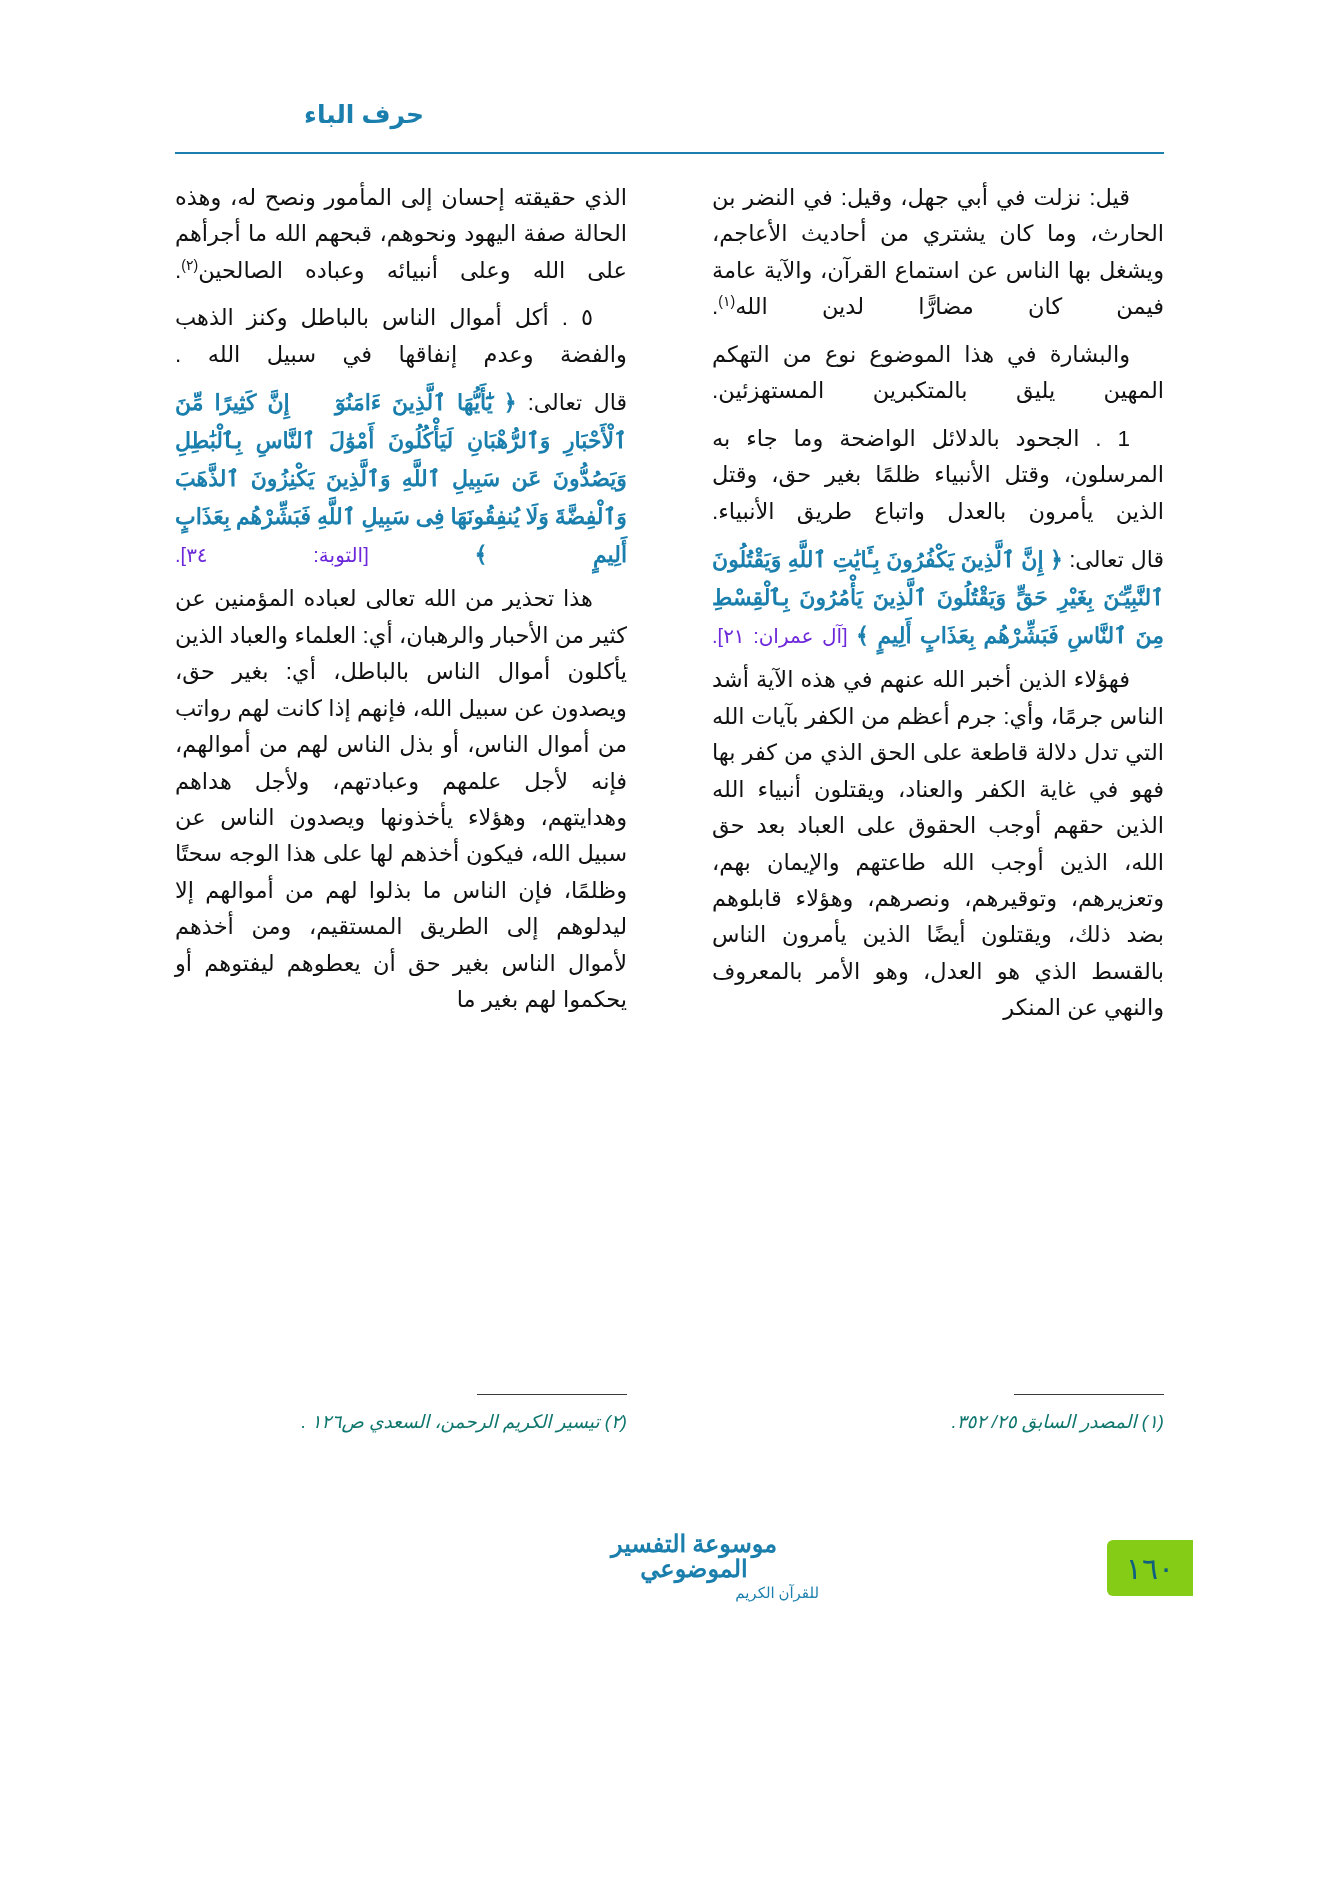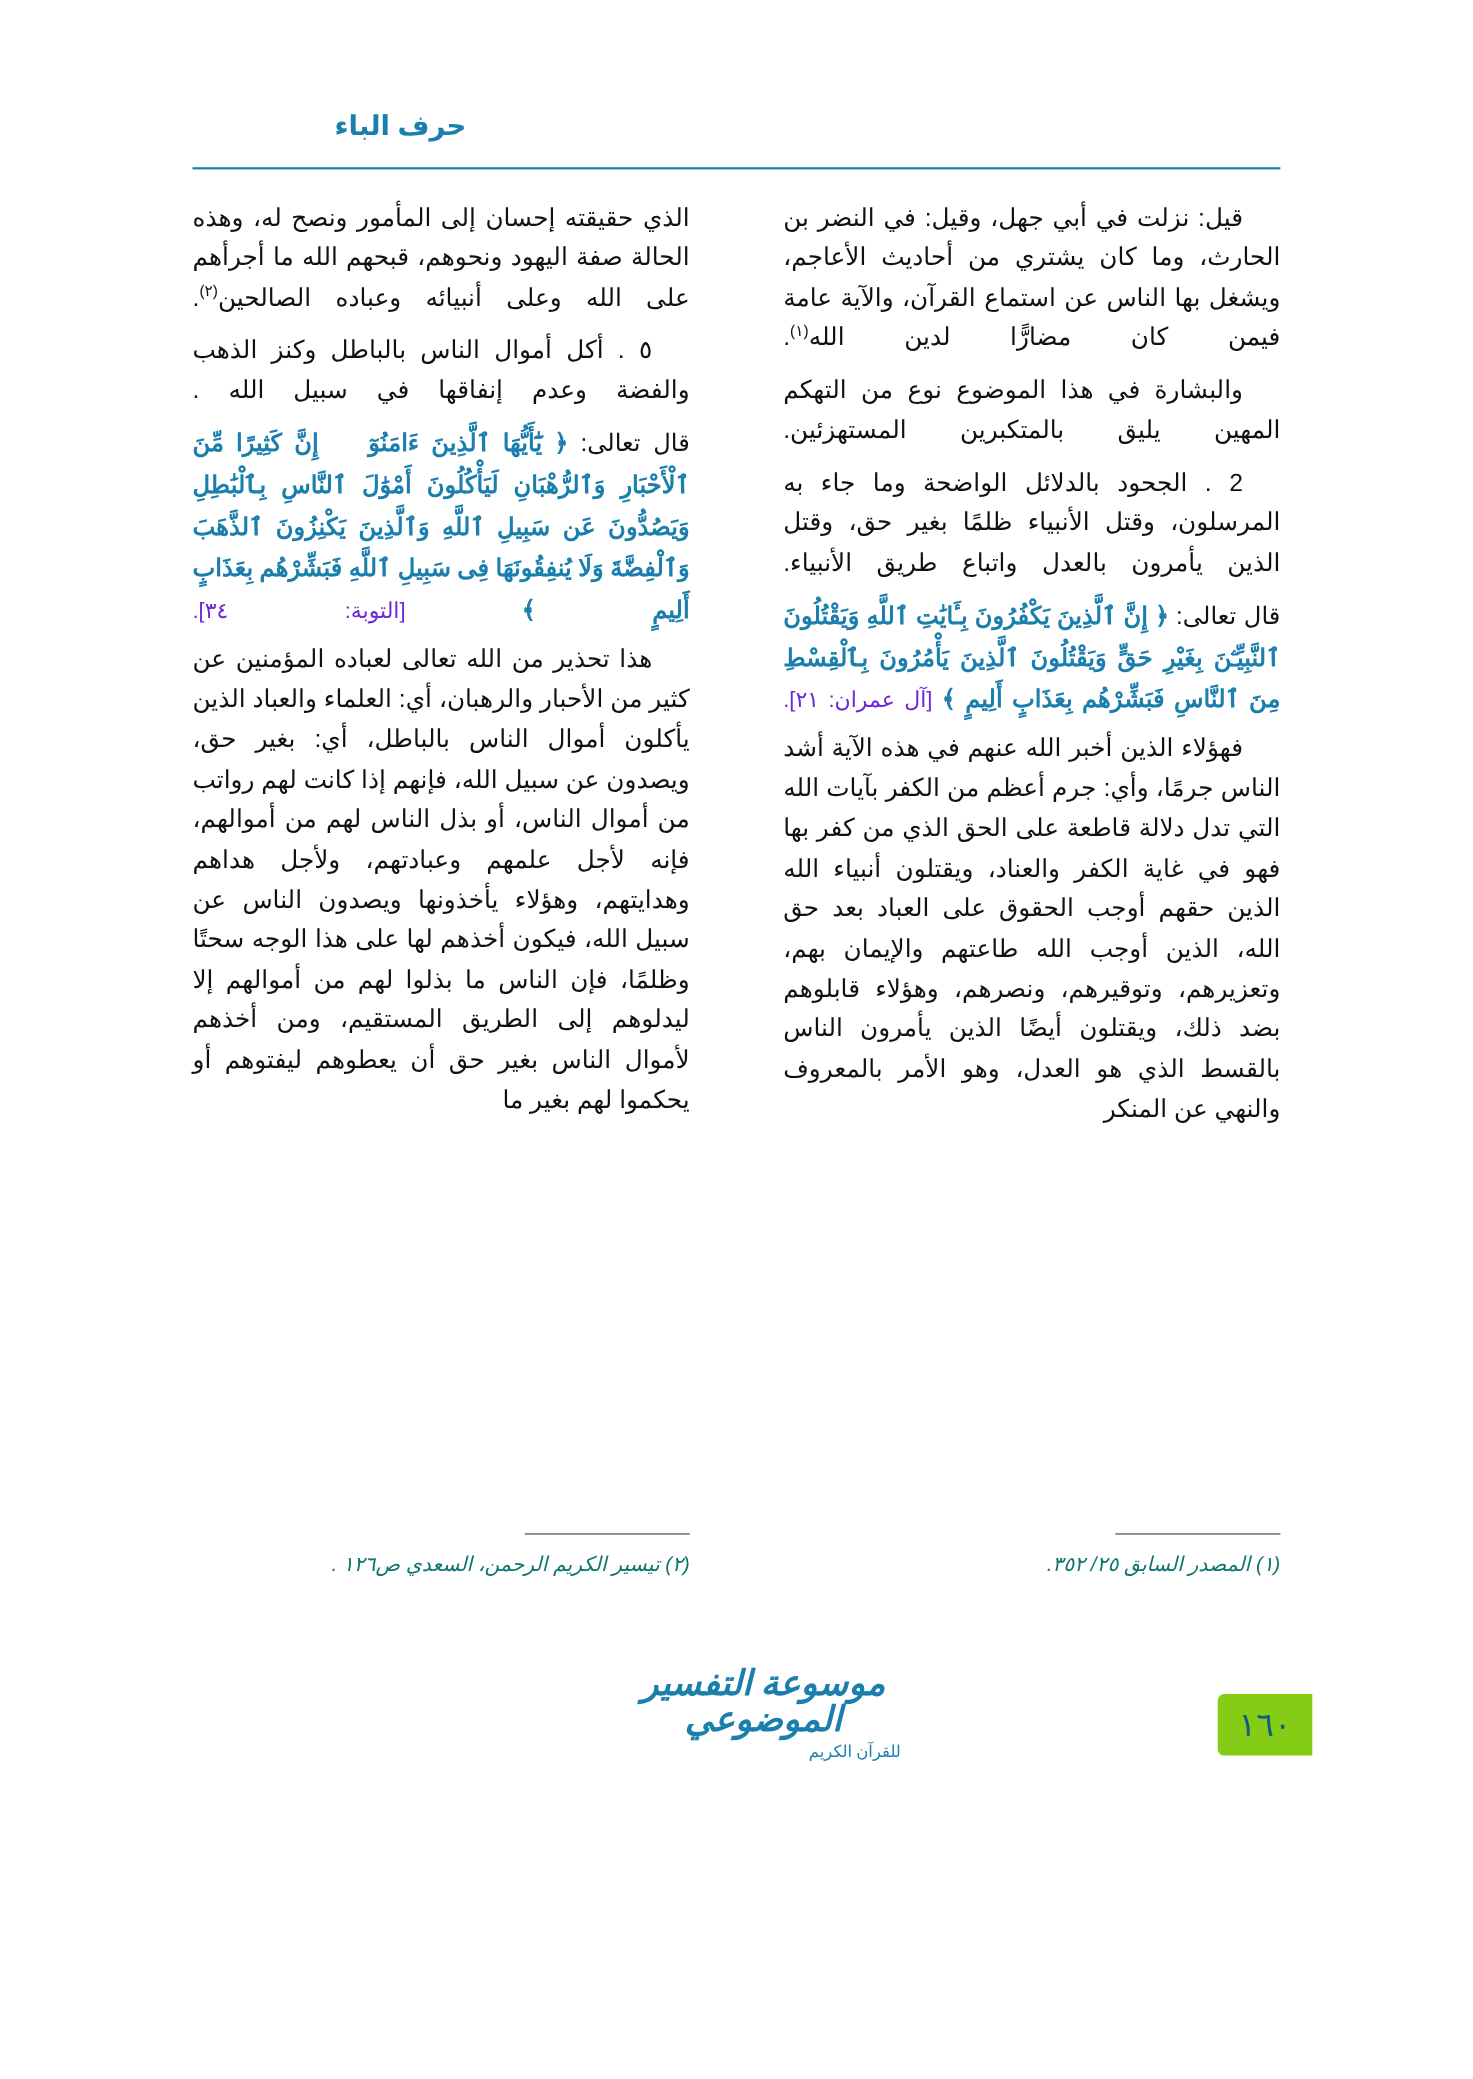--- a/index.html
+++ b/index.html
@@ -173,26 +173,25 @@
   }
   .logo {
     position: absolute;
     bottom: 70px;
     right: 520px;
     width: 250px;
     text-align: center;
     color: #1b7fad;
   }
   .logo-main {
-    font-size: 32px;
+    font-size: 24px;
     font-weight: bold;
     font-family: "Liberation Serif", "DejaVu Serif", serif;
     letter-spacing: -1px;
     line-height: 1.05;
-    font-style: italic;
   }
   .logo-sub {
     font-size: 15px;
     font-family: Liberation Serif, serif;
     margin-top: 2px;
     text-align: right;
   }
 </style>
 </head>
 <body>
@@ -202,21 +201,21 @@
   <div class="header">
     <div class="header-title">حرف الباء</div>
     <div class="header-rule"></div>
   </div>
 
   <div class="columns">
 
     <div class="col col-right">
       <p class="body-text indent"><span>قيل: نزلت في أبي جهل، وقيل: في النضر بن الحارث، وما كان يشتري من أحاديث الأعاجم، ويشغل بها الناس عن استماع القرآن، والآية عامة فيمن كان مضارًّا لدين الله</span><span class="sup">(١)</span>.</p>
       <p class="body-text indent">والبشارة في هذا الموضوع نوع من التهكم المهين يليق بالمتكبرين المستهزئين.</p>
-      <p class="body-text indent">2 . الجحود بالدلائل الواضحة وما جاء به المرسلون، وقتل الأنبياء ظلمًا بغير حق، وقتل الذين يأمرون بالعدل واتباع طريق الأنبياء.</p>
+      <p class="body-text indent">1 . الجحود بالدلائل الواضحة وما جاء به المرسلون، وقتل الأنبياء ظلمًا بغير حق، وقتل الذين يأمرون بالعدل واتباع طريق الأنبياء.</p>
 
       <div class="quran">
         <span class="lead">قال  تعالى:</span>
         <span>﴿ إِنَّ ٱلَّذِينَ يَكْفُرُونَ بِـَٔايَٰتِ ٱللَّهِ وَيَقْتُلُونَ ٱلنَّبِيِّـۧنَ بِغَيْرِ حَقٍّ وَيَقْتُلُونَ ٱلَّذِينَ يَأْمُرُونَ بِٱلْقِسْطِ مِنَ ٱلنَّاسِ فَبَشِّرْهُم بِعَذَابٍ أَلِيمٍ ﴾</span>
         <span class="ref">[آل عمران: ٢١].</span>
       </div>
 
       <p class="body-text indent last-right">فهؤلاء الذين أخبر الله عنهم في هذه الآية أشد الناس جرمًا، وأي: جرم أعظم من الكفر بآيات الله التي تدل دلالة قاطعة على الحق الذي من كفر بها فهو في غاية الكفر والعناد، ويقتلون أنبياء الله الذين حقهم أوجب الحقوق على العباد بعد حق الله، الذين أوجب الله طاعتهم والإيمان بهم، وتعزيرهم، وتوقيرهم، ونصرهم، وهؤلاء قابلوهم بضد ذلك، ويقتلون أيضًا الذين يأمرون الناس بالقسط الذي هو العدل، وهو الأمر بالمعروف والنهي عن المنكر</p>
     </div>
 

